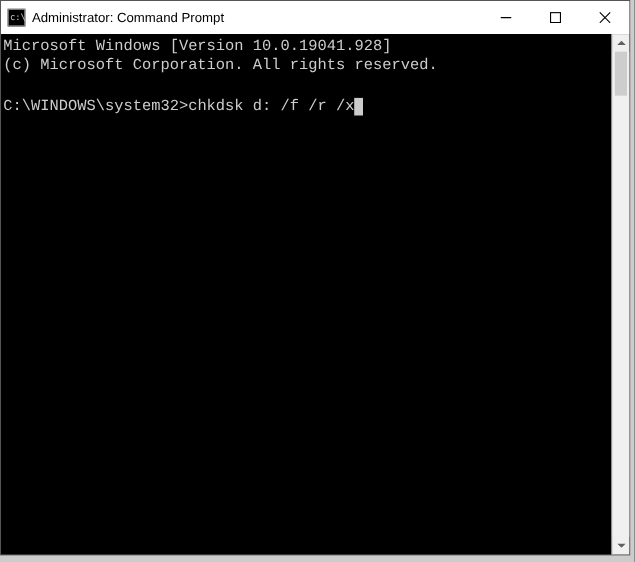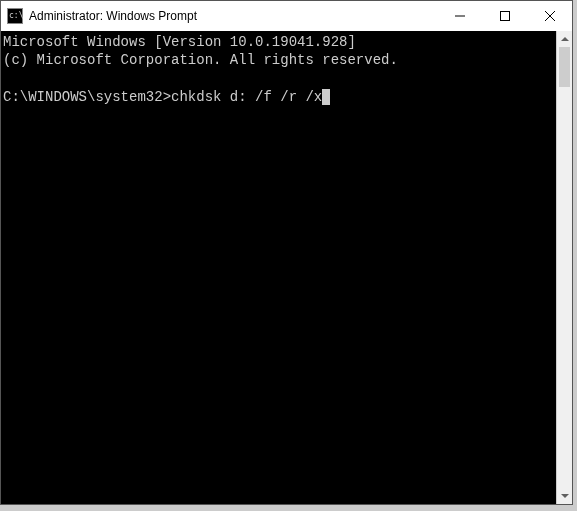--- a/index.html
+++ b/index.html
@@ -128,21 +128,21 @@
     }
   </style>
 </head>
 <body>
 
 <div class="window">
   <div class="titlebar">
     <div class="app-icon">
       <span class="app-icon-inner">c:\</span>
     </div>
-    <div class="title-text">Administrator: Windows Prompt</div>
+    <div class="title-text">Administrator: Command Prompt</div>
     <div class="window-controls">
       <div class="win-btn">
         <svg width="10" height="10" viewBox="0 0 10 10">
             <line x1="0" y1="5" x2="10" y2="5" stroke="#000" stroke-width="1"></line>
           </svg>
       </div>
       <div class="win-btn">
         <svg width="10" height="10" viewBox="0 0 10 10">
             <rect x="0.5" y="0.5" width="9" height="9" fill="none" stroke="#000" stroke-width="1"></rect>
           </svg>

